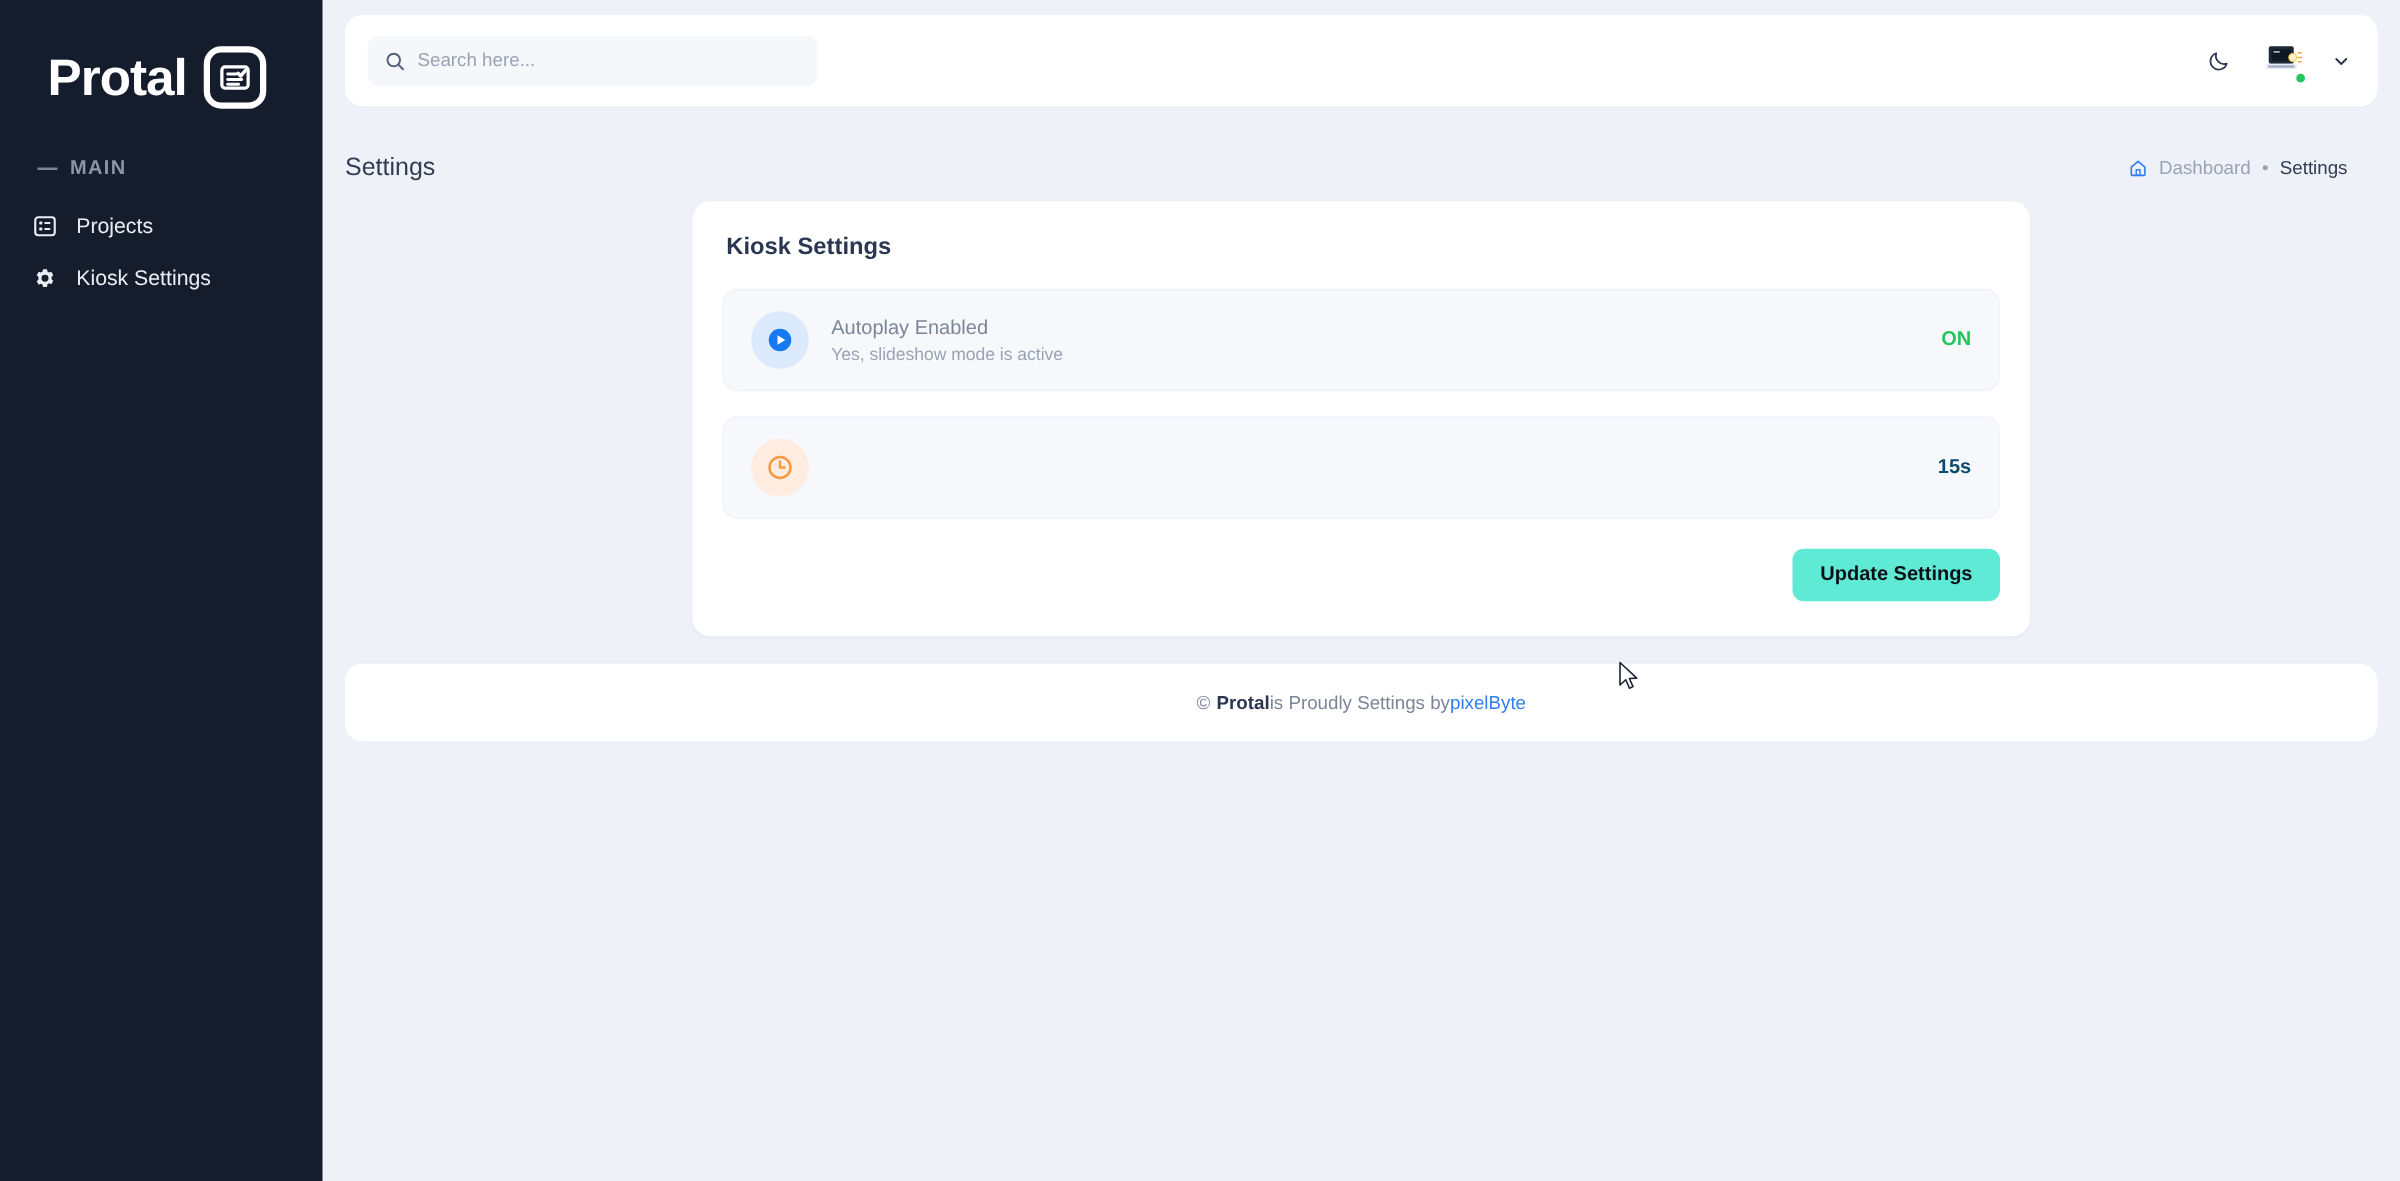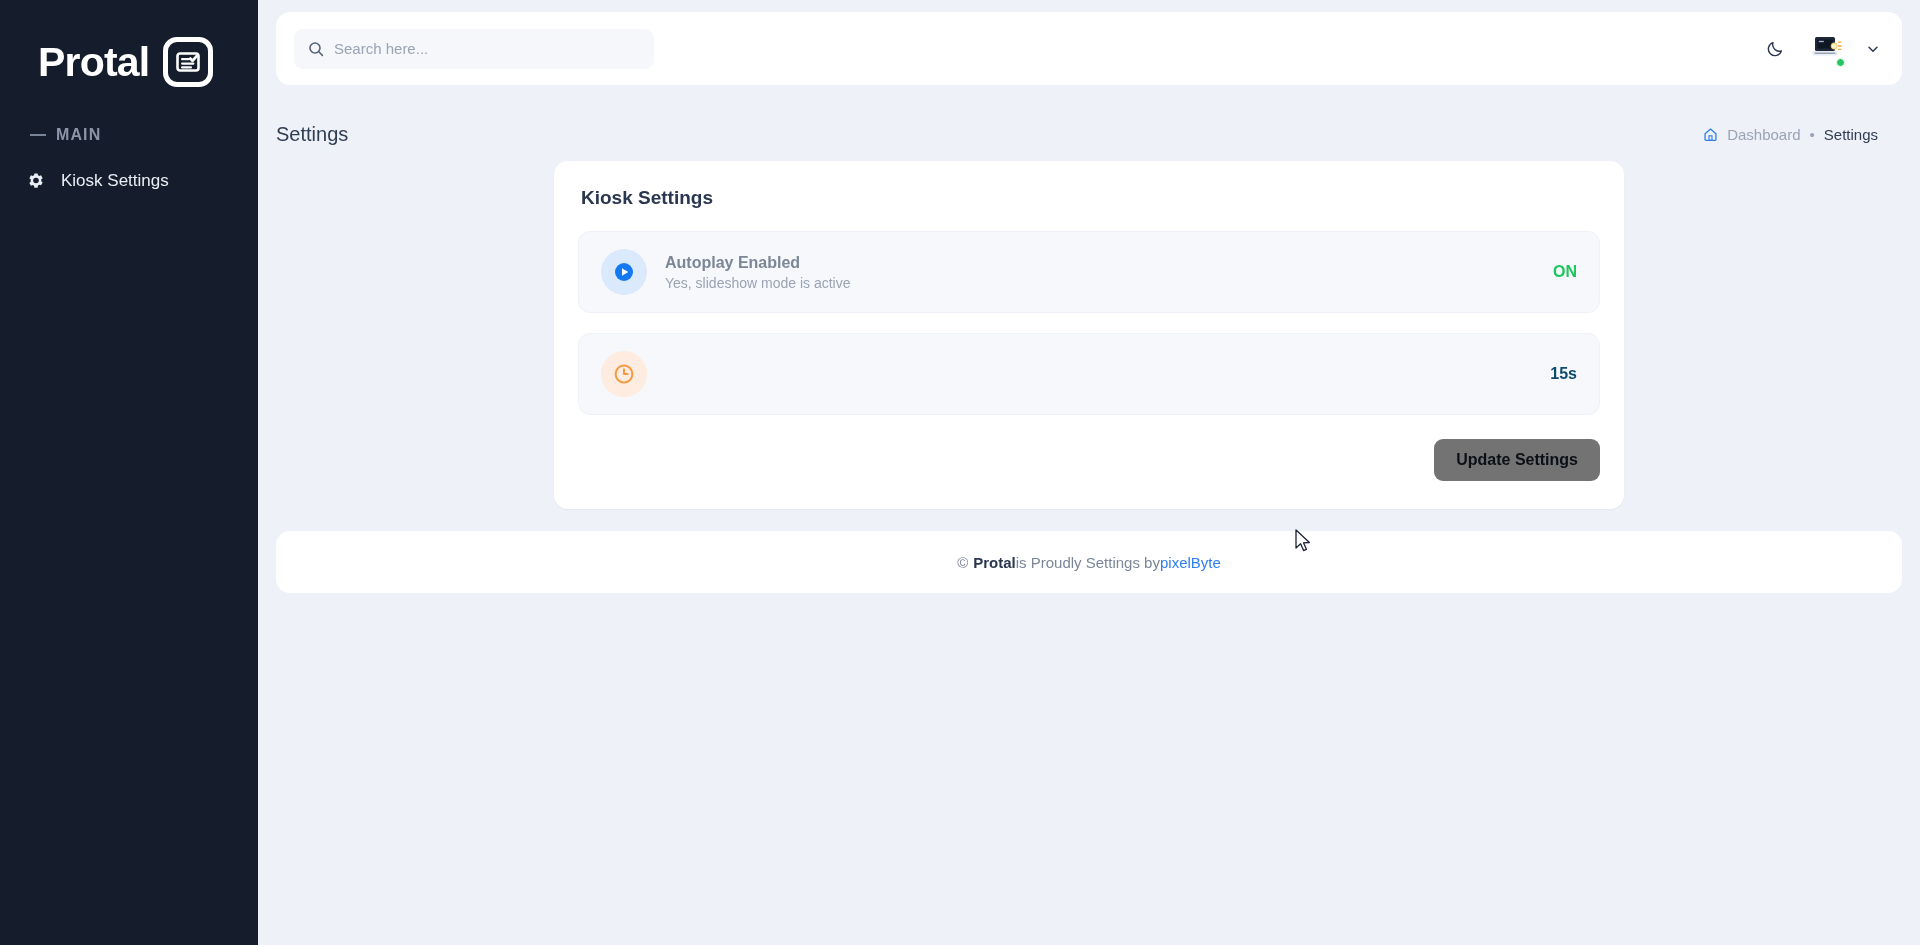--- a/index.html
+++ b/index.html
@@ -152,30 +152,30 @@
   }
   .setting-icon {
     width: 46px; height: 46px; border-radius: 50%;
     flex: 0 0 46px;
     display:flex; align-items:center; justify-content:center;
     margin-right: 18px;
   }
   .icon-blue { background: #dbe9fd; }
   .icon-orange { background: #fdecdf; }
   .setting-texts { display: flex; flex-direction: column; gap: 3px; }
-  .setting-title { font-size: 16px; font-weight: 700; color: #7b8697; }
+  .setting-title { font-size: 16px; font-weight: 400; color: #7b8697; }
   .setting-sub { font-size: 14px; color: #9aa3b4; }
   .setting-spacer { flex: 1 1 auto; }
   .setting-value { font-size: 16px; font-weight: 700; }
   .value-on { color: #21c55d; }
   .value-dark { color: #0c4a6e; }
 
   .card-actions { display: flex; justify-content: flex-end; margin-top: 24px; }
   .btn-primary {
-    background: #737373;
+    background: #5eead4;
     color: #0b0f16;
     border: none;
     border-radius: 9px;
     padding: 12px 22px;
     font-family: "Liberation Sans", sans-serif;
     font-size: 16px; font-weight: 700;
     cursor: pointer;
   }
 
   
@@ -213,20 +213,32 @@
       </span>
     </div>
 
     <div class="nav-section-label">
       <span class="nav-dash"></span>
       <span>MAIN</span>
     </div>
 
     <nav class="nav-list">
 
+      <a class="nav-item" href="#">
+        <span class="nav-icon">
+          <svg width="18" height="18" viewBox="0 0 18 18">
+            <rect x="1.2" y="1.8" width="15.6" height="14.4" rx="2.4" fill="none" stroke="#e9edf4" stroke-width="1.7"></rect>
+            <rect x="4.4" y="5.2" width="2.4" height="2.4" rx="0.6" fill="#e9edf4"></rect>
+            <rect x="4.4" y="10" width="2.4" height="2.4" rx="0.6" fill="#e9edf4"></rect>
+            <rect x="8.4" y="5.6" width="5" height="1.6" rx="0.8" fill="#e9edf4"></rect>
+            <rect x="8.4" y="10.4" width="5" height="1.6" rx="0.8" fill="#e9edf4"></rect>
+          </svg>
+        </span>
+        <span>Projects</span>
+      </a>
 
       <a class="nav-item" href="#">
         <span class="nav-icon">
           <svg width="18" height="18" viewBox="0 0 20 20">
             <path fill="#e9edf4" d="M8.2 1.6h3.6l.35 2.05a6.4 6.4 0 0 1 1.5.87l1.95-.78 1.8 3.12-1.6 1.33c.06.36.1.73.1 1.11s-.04.75-.1 1.11l1.6 1.33-1.8 3.12-1.95-.78a6.4 6.4 0 0 1-1.5.87L11.8 17.4H8.2l-.35-2.05a6.4 6.4 0 0 1-1.5-.87l-1.95.78-1.8-3.12 1.6-1.33A6.9 6.9 0 0 1 4.1 9.3c0-.38.04-.75.1-1.11L2.6 6.86l1.8-3.12 1.95.78a6.4 6.4 0 0 1 1.5-.87L8.2 1.6Z"></path>
             <circle cx="10" cy="9.5" r="3.1" fill="#151d2c"></circle>
           </svg>
         </span>
         <span>Kiosk Settings</span>
       </a>

